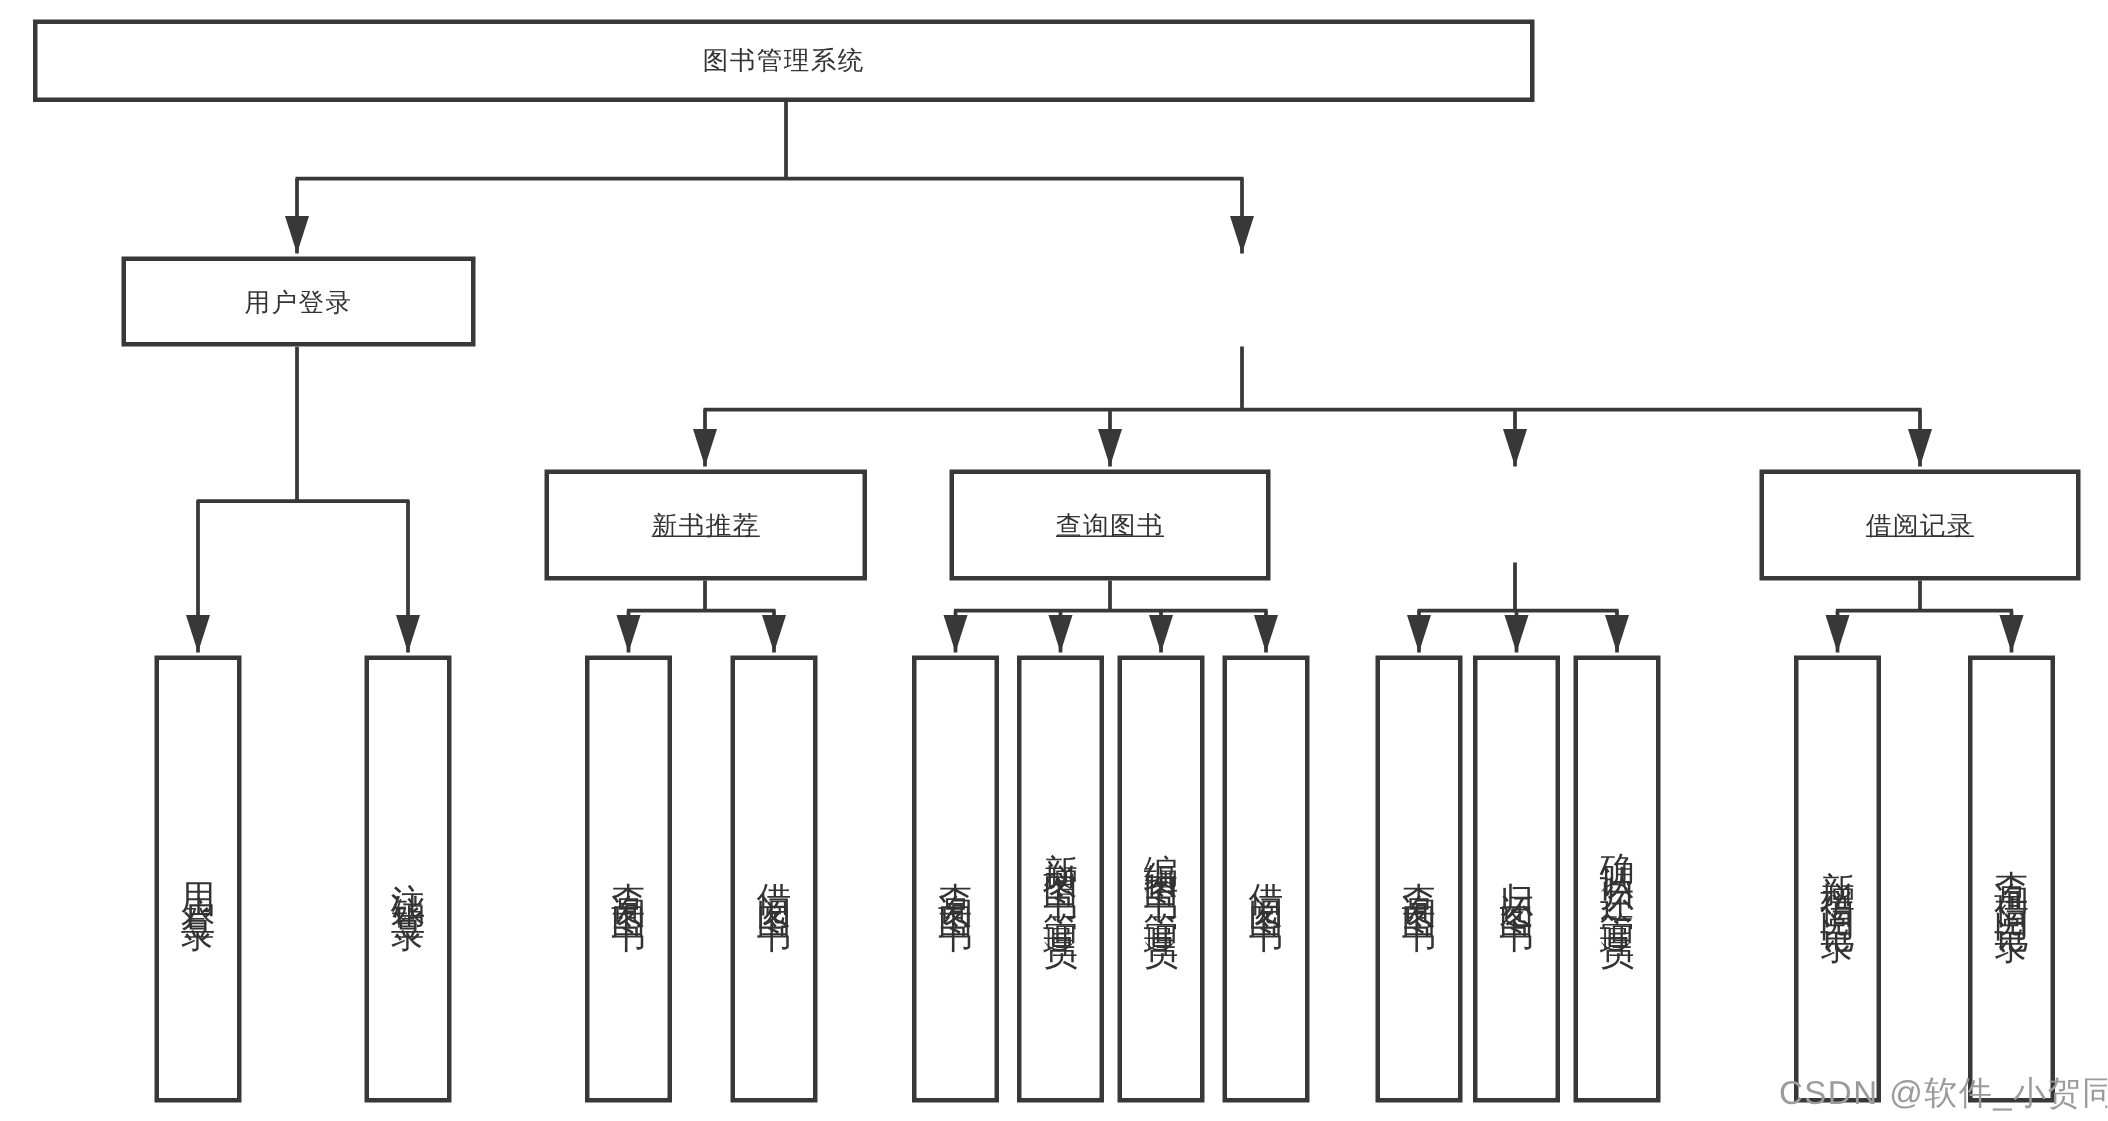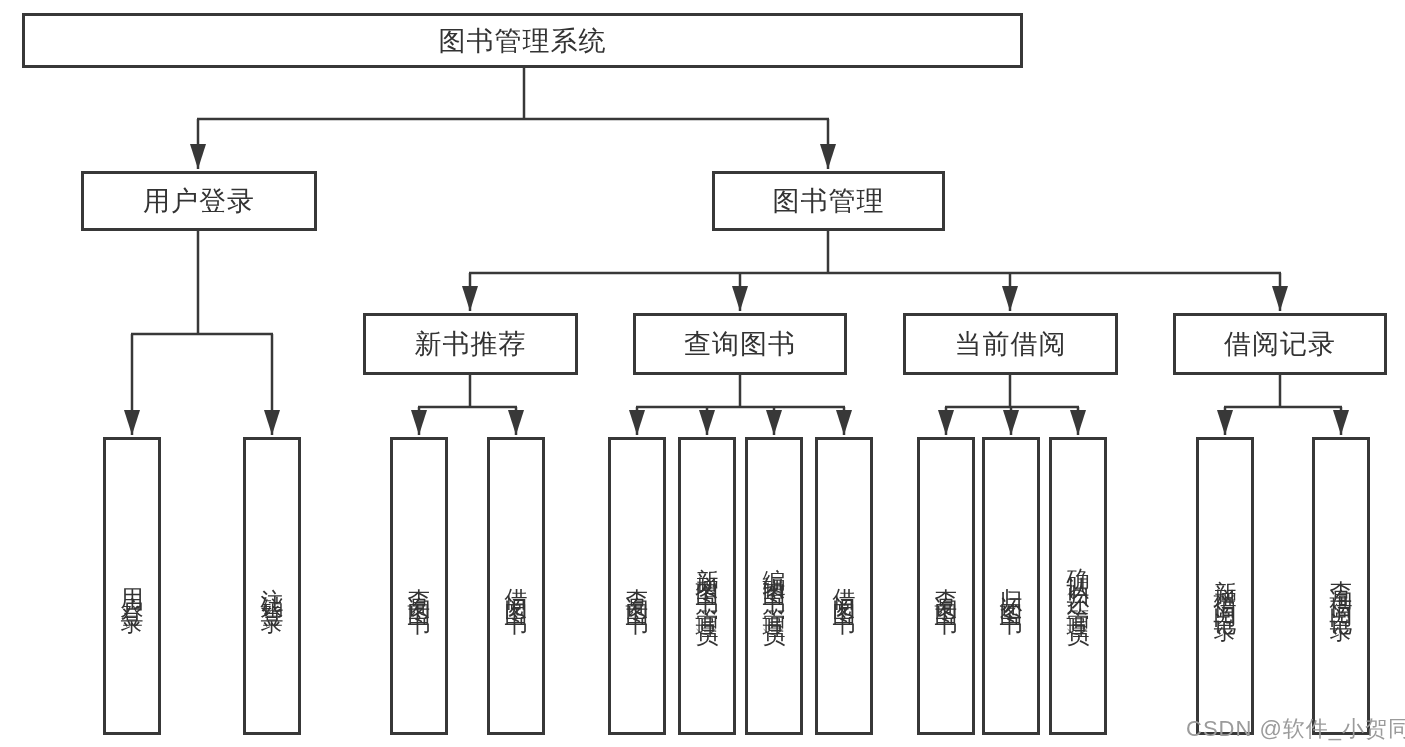--- a/index.html
+++ b/index.html
@@ -5,28 +5,28 @@
   html,body { margin:0; padding:0; background:#ffffff; }
   .canvas {
     position:relative; width:1405px; height:747px; background:#ffffff;
     font-family:"Liberation Sans","DejaVu Sans",sans-serif; overflow:hidden;
   }
   .connectors { position:absolute; left:0; top:0; z-index:0; }
   .box {
     position:absolute; box-sizing:border-box; background:#ffffff;
     border:3px solid #383838; color:#333333; z-index:1;
     display:flex; align-items:center; justify-content:center;
-    font-size:27px; letter-spacing:1px; text-align:center;
+    font-size:17px; letter-spacing:1px; text-align:center;
   }
   .leaf {
     writing-mode:vertical-rl; letter-spacing:8px; line-height:1;
     width:58px; height:298px; top:437px; font-size:23px;
   }
   .lvl2 { top:171px; height:60px; }
-  .lvl3 { top:313px; height:62px; }
+  .lvl3 { top:313px; height:74px;text-decoration:underline; }
   .watermark {
     position:absolute; z-index:2; left:1186px; top:714px;
     font-size:22px; color:#9b9b9b; letter-spacing:1px; white-space:nowrap;
   }
 </style>
 </head>
 <body>
 
 <div class="canvas">
 
@@ -73,25 +73,23 @@
       <line x1="1078" y1="407" x2="1078" y2="435" marker-end="url(#ah)"></line>
 
       <line x1="1225" y1="407" x2="1225" y2="435" marker-end="url(#ah)"></line>
       <line x1="1341" y1="407" x2="1341" y2="435" marker-end="url(#ah)"></line>
     </g>
   </svg>
 
   <div class="box" style="left:22px; top:13px; width:1001px; height:55px;">图书管理系统</div>
 
   <div class="box lvl2" style="left:81px; width:236px;">用户登录</div>
-  <div class="box lvl2" style="left:712px; width:233px;">图书管理</div>
 
   <div class="box lvl3" style="left:363px; width:215px;">新书推荐</div>
   <div class="box lvl3" style="left:633px; width:214px;">查询图书</div>
-  <div class="box lvl3" style="left:903px; width:215px;">当前借阅</div>
   <div class="box lvl3" style="left:1173px; width:214px;">借阅记录</div>
 
   <div class="box leaf" style="left:103px;">用户登录</div>
   <div class="box leaf" style="left:243px;">注销登录</div>
 
   <div class="box leaf" style="left:390px;">查询图书</div>
   <div class="box leaf" style="left:487px;">借阅图书</div>
 
   <div class="box leaf" style="left:608px;">查询图书</div>
   <div class="box leaf" style="left:678px;">新增图书（管理员）</div>

